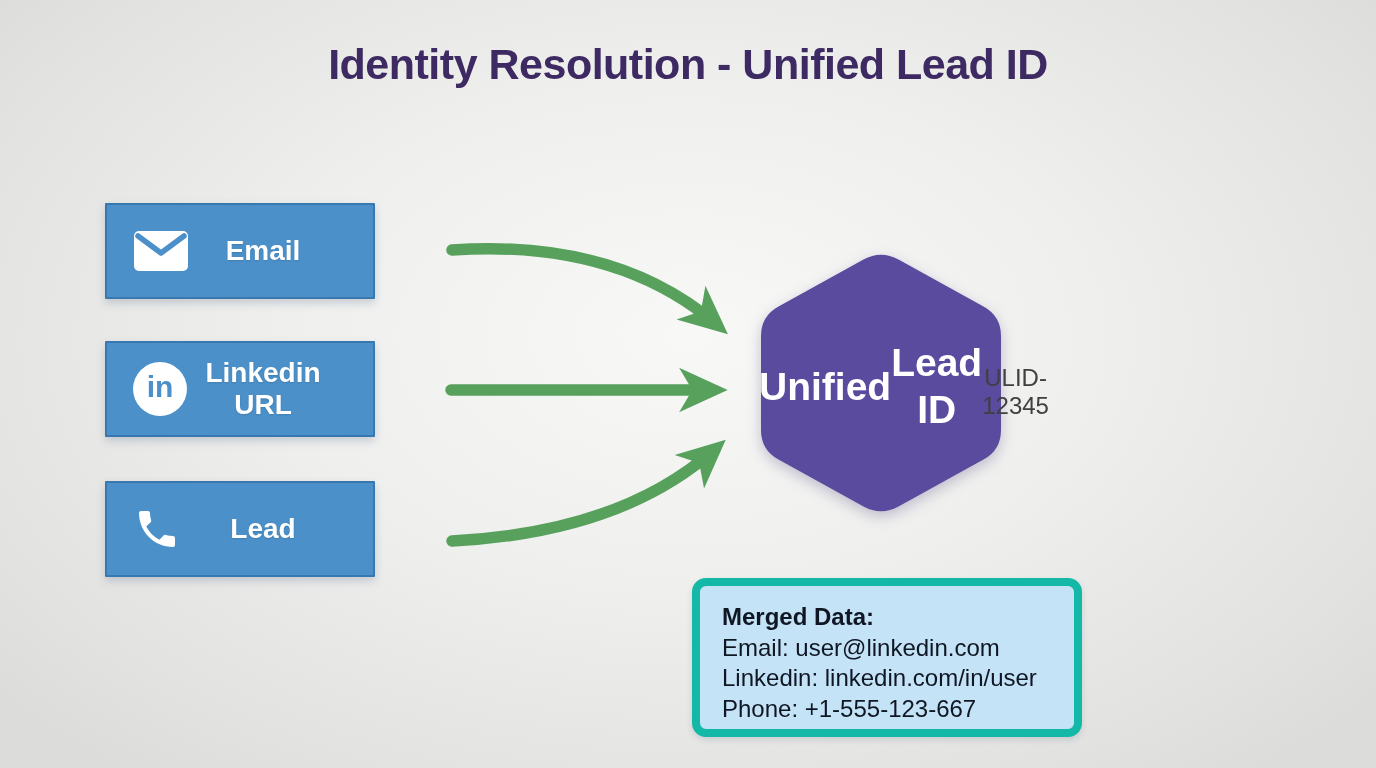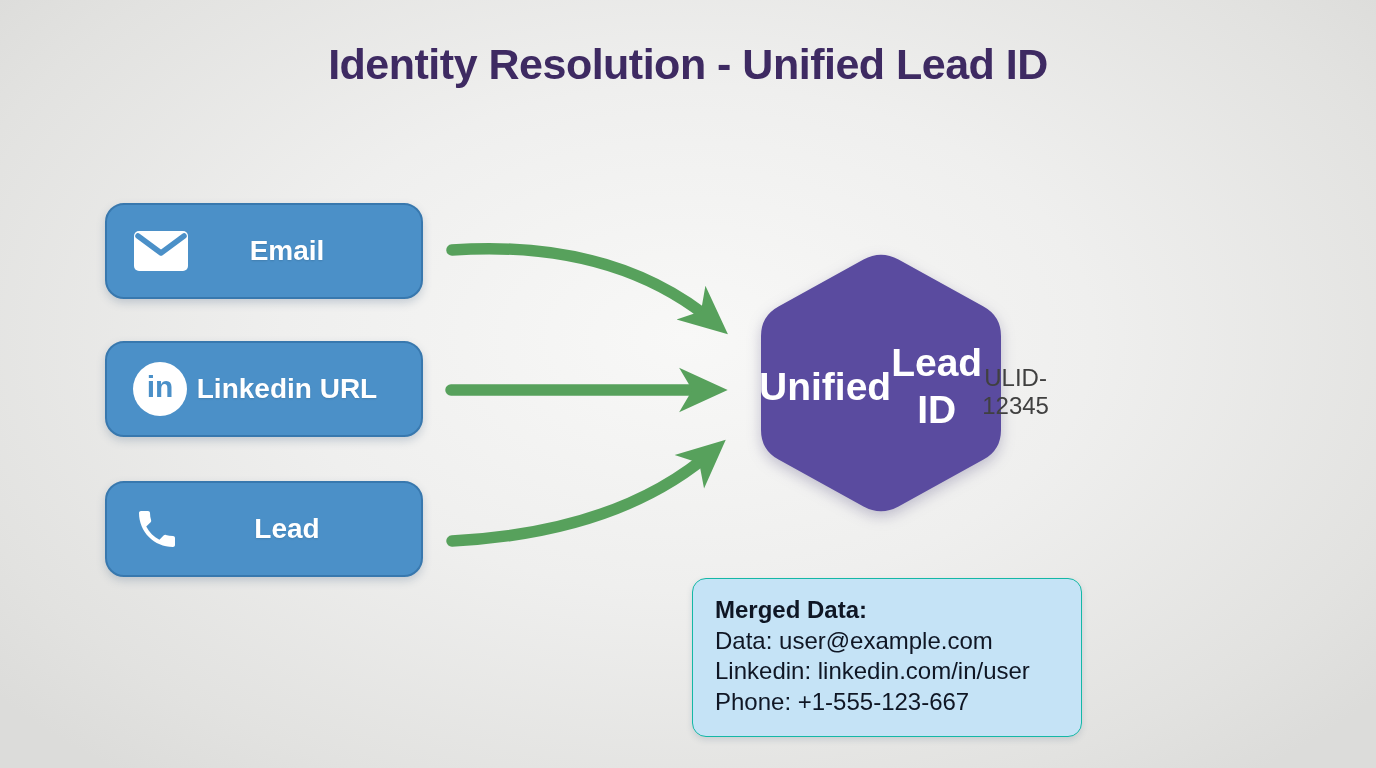--- a/index.html
+++ b/index.html
@@ -21,25 +21,25 @@
     text-align: center;
     font-size: 43px;
     font-weight: bold;
     letter-spacing: -0.5px;
     color: #3e2a62;
   }
 
   .src-box {
     position: absolute;
     left: 105px;
-    width: 318px; height: 96px;
+    width: 270px; height: 96px;
     box-sizing: border-box;
     background: #4b90c8;
     border: 2px solid #3878ae;
-    border-radius: 19px;
+    border-radius: 1px;
     box-shadow: 0 4px 8px rgba(70,100,130,0.25);
     display: flex;
     align-items: center;
   }
   .pos-email    { top: 203px; }
   .pos-linkedin { top: 341px; }
   .pos-phone    { top: 481px; }
 
   .src-icon {
     width: 60px;
@@ -107,21 +107,21 @@
     font-size: 24px;
     text-align: center;
   }
 
   .merged {
     position: absolute;
     left: 692px; top: 578px;
     width: 390px; height: 159px;
     box-sizing: border-box;
     background: #c5e3f6;
-    border: 1px solid #14b8a6;
+    border: 8px solid #14b8a6;
     border-radius: 14px;
     padding: 16px 22px;
     color: #0f1624;
     font-size: 24px;
     line-height: 30.5px;
     box-shadow: 0 3px 6px rgba(70,100,130,0.18);
   }
   .merged-heading { font-weight: bold; }
 </style>
 </head>
@@ -177,18 +177,18 @@
     </svg>
     <div class="hex-text">
       <div class="hex-line">Unified</div>
       <div class="hex-line">Lead ID</div>
       <div class="hex-id">ULID-12345</div>
     </div>
   </div>
 
   <div class="merged">
     <div class="merged-heading">Merged Data:</div>
-    <div class="merged-line">Data: user@example.com</div>
+    <div class="merged-line">Email: user@linkedin.com</div>
     <div class="merged-line">Linkedin: linkedin.com/in/user</div>
     <div class="merged-line">Phone: +1-555-123-667</div>
   </div>
 
 </div>
 
 </body></html>

